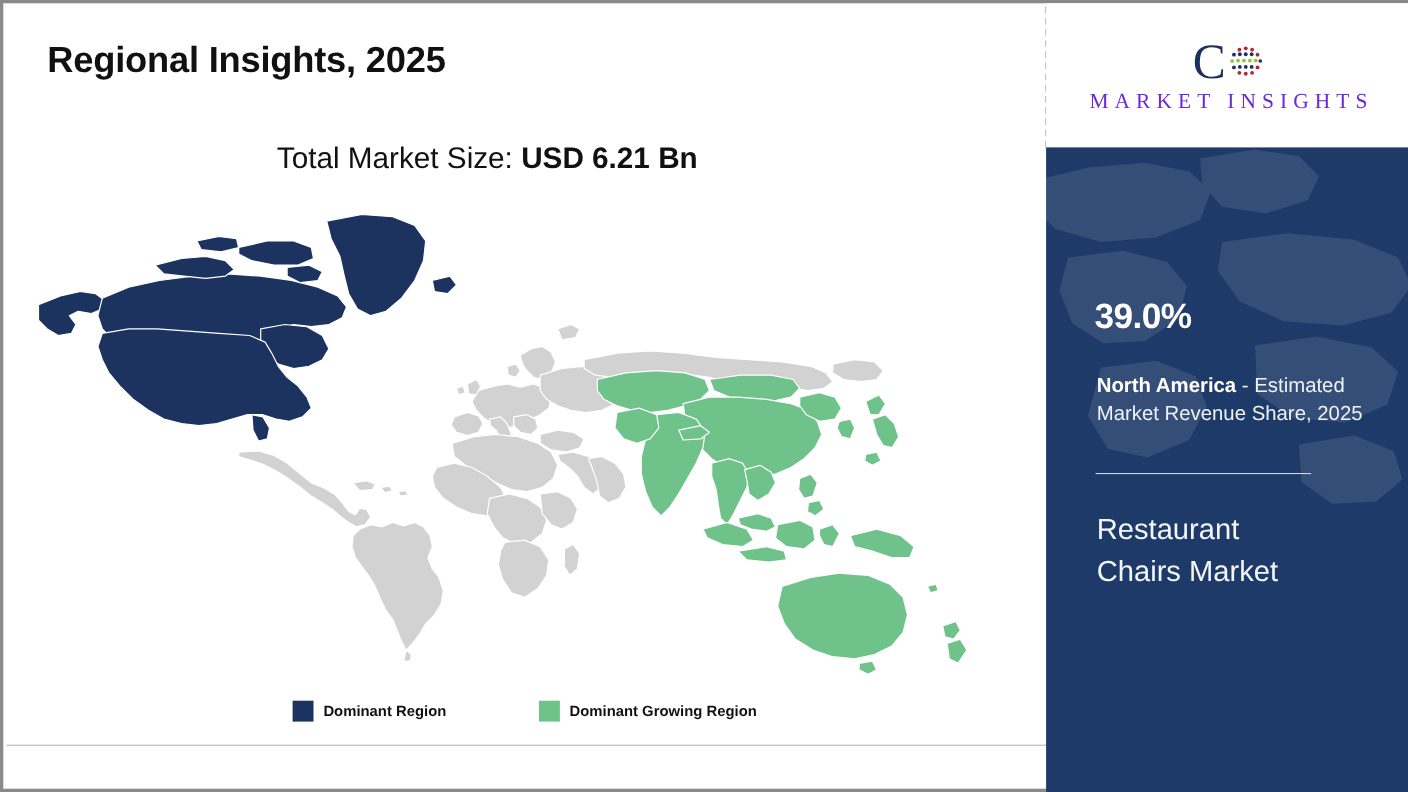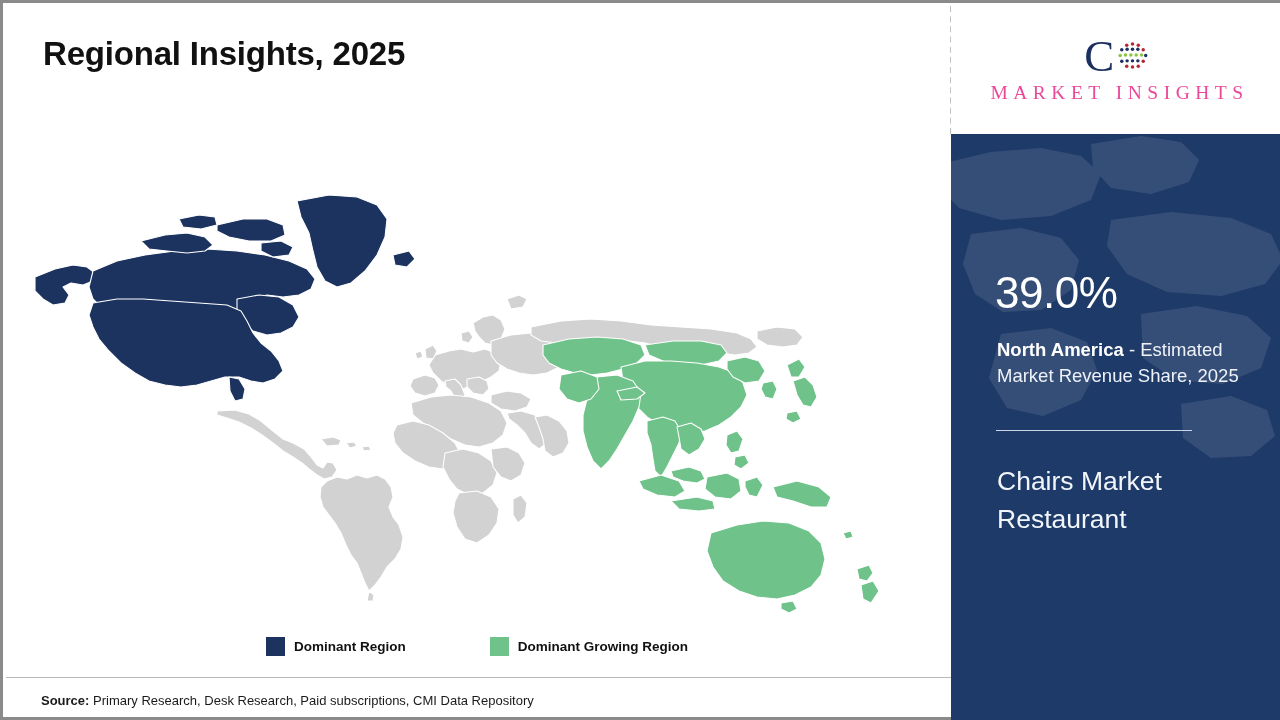--- a/index.html
+++ b/index.html
@@ -160,21 +160,21 @@
     letter-spacing: 0.5px;
   }
   .logo-globe {
     width: 33px;
     height: 33px;
     margin: 0 1px 2px 1px;
   }
   .logo-sub {
     font-family: "Liberation Serif", serif;
     font-size: 19.5px;
-    color: #ec4899;
+    color: #6d28d9;
     letter-spacing: 5.5px;
     margin-top: 3px;
     padding-left: 5px;
   }
 
   .stats-area {
     position: absolute;
     left: 0;
     top: 131px;
     width: 332px;
@@ -189,22 +189,22 @@
     width: 380px;
     height: 420px;
     opacity: 0.10;
   }
   .stats-texture svg { width: 100%; height: 100%; display: block; }
 
   .pct {
     position: absolute;
     left: 44px;
     top: 137px;
-    font-size: 44px;
-    font-weight: normal;
+    font-size: 32px;
+    font-weight: bold;
     color: #ffffff;
     letter-spacing: -0.5px;
     line-height: 1;
   }
   .pct-caption {
     position: absolute;
     left: 46px;
     top: 203px;
     width: 262px;
     font-size: 18.5px;
@@ -235,20 +235,23 @@
 </style>
 </head>
 <body>
 
 <div class="slide">
 
   <div class="left-pane">
 
     <div class="page-title">Regional Insights, 2025</div>
 
+    <div class="market-size">
+      <span>Total Market Size: </span><span class="value">USD 6.21 Bn</span>
+    </div>
 
     <div class="map-wrap">
       <svg viewBox="0 0 900 440" xmlns="http://www.w3.org/2000/svg">
         <g stroke="#ffffff" stroke-width="1.1" stroke-linejoin="round">
 
           <g fill="#d2d2d2">
 
             <path d="M196 230 L214 229 L228 233 L240 240 L252 250 L262 258 L272 262 L283 268 L290 276 L296 284 L302 287 L306 281 L312 282 L316 289 L311 296 L303 298 L296 294 L288 288 L281 282 L272 276 L262 270 L252 262 L241 254 L230 247 L218 241 L206 237 L196 234 Z"></path>
 
             <path d="M300 258 L312 256 L320 259 L318 264 L306 265 Z"></path>
@@ -375,23 +378,20 @@
         <span class="legend-swatch" style="background:#1c3360"></span>
         <span class="legend-label">Dominant Region</span>
       </div>
       <div class="legend-item">
         <span class="legend-swatch" style="background:#6fc38a"></span>
         <span class="legend-label">Dominant Growing Region</span>
       </div>
     </div>
 
     <div class="footer-rule"></div>
-    <div class="source">
-      <b>Source:</b><span> Primary Research, Desk Research, Paid subscriptions, CMI Data Repository</span>
-    </div>
   </div>
 
   <div class="dashed-divider"></div>
 
   <div class="right-pane">
 
     <div class="logo-area">
       <div class="logo-row">
         <span class="logo-c">C</span>
         <span class="logo-globe">
@@ -443,18 +443,18 @@
 
       <div class="pct">39.0%</div>
 
       <div class="pct-caption">
         <b>North America</b><span> - Estimated Market Revenue Share, 2025</span>
       </div>
 
       <div class="panel-rule"></div>
 
       <div class="market-name">
+        <div>Restaurant</div>
         <div>Chairs Market</div>
-        <div>Restaurant</div>
       </div>
     </div>
   </div>
 </div>
 
 </body></html>

